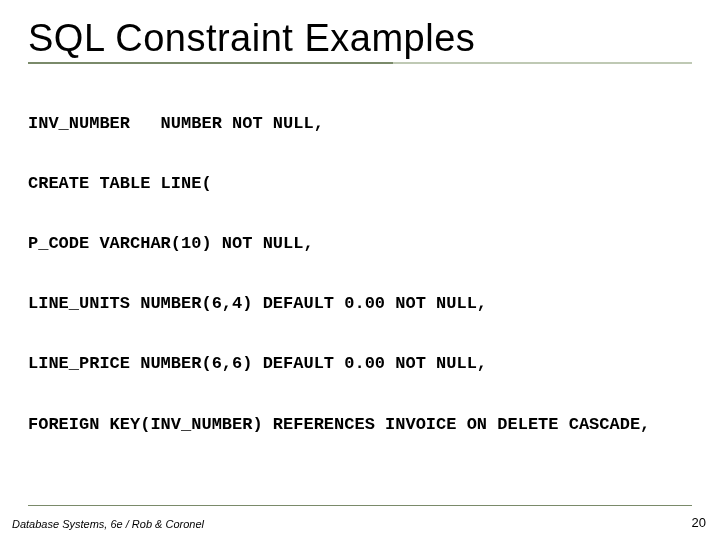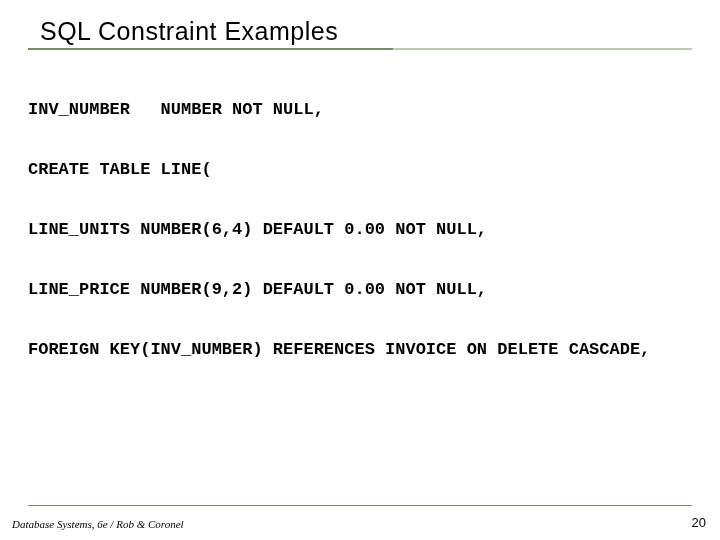--- a/index.html
+++ b/index.html
@@ -1,36 +1,37 @@
 <!DOCTYPE html>
 <html><head>
 <meta charset="utf-8">
 <style>
   html,body{margin:0;padding:0;width:720px;height:540px;background:#fff;font-family:Verdana,Geneva,sans-serif;color:#000;overflow:hidden}
   .slide{position:relative;width:720px;height:540px;padding:18px 28px 0 28px;box-sizing:border-box}
-  .title{font-size:25px;font-weight:400;letter-spacing:.5px;margin:0 0 2px 12px;line-height:1.1}
+  .title{font-size:38px;font-weight:400;letter-spacing:.5px;margin:0 0 2px 0;line-height:1.1}
   .title-rule{height:2px;background:linear-gradient(to right,#7a8a6a 0,#7a8a6a 55%,#bfc9b4 55%,#bfc9b4 100%);margin-bottom:10px}
   .code{font-family:"Courier New",monospace;font-weight:bold;font-size:17px;line-height:1.18;white-space:pre-wrap}
   .bottom-rule{position:absolute;left:28px;right:28px;bottom:34px;height:1px;background:#7a8a6a}
-  .footer{position:absolute;left:12px;bottom:10px;font-style:italic;font-size:11px;font-family:Liberation Serif, serif}
+  .footer{position:absolute;left:12px;bottom:10px;font-style:italic;font-size:11px;font-family:Liberation Sans, sans-serif}
   .pagenum{position:absolute;right:14px;bottom:10px;font-size:13px}
 </style>
 </head>
 <body>
 
 <div class="slide">
 
   <h1 class="title">SQL Constraint Examples</h1>
   <div class="title-rule"></div>
 
   <div class="code">
     <div>INV_NUMBER   NUMBER NOT NULL,</div>
     <div>CREATE TABLE LINE(</div>
+    <div>P_CODE VARCHAR(10) NOT NULL,</div>
     <div>LINE_UNITS NUMBER(6,4) DEFAULT 0.00 NOT NULL,</div>
-    <div>LINE_PRICE NUMBER(9,2) DEFAULT 0.00 NOT NULL,</div>
+    <div>LINE_PRICE NUMBER(6,6) DEFAULT 0.00 NOT NULL,</div>
     <div>FOREIGN KEY(INV_NUMBER) REFERENCES INVOICE ON DELETE CASCADE,</div>
     
     
   </div>
 
   <div class="bottom-rule"></div>
   <div class="footer">Database Systems, 6e / Rob &amp; Coronel</div>
   <div class="pagenum">20</div>
 </div>
 

